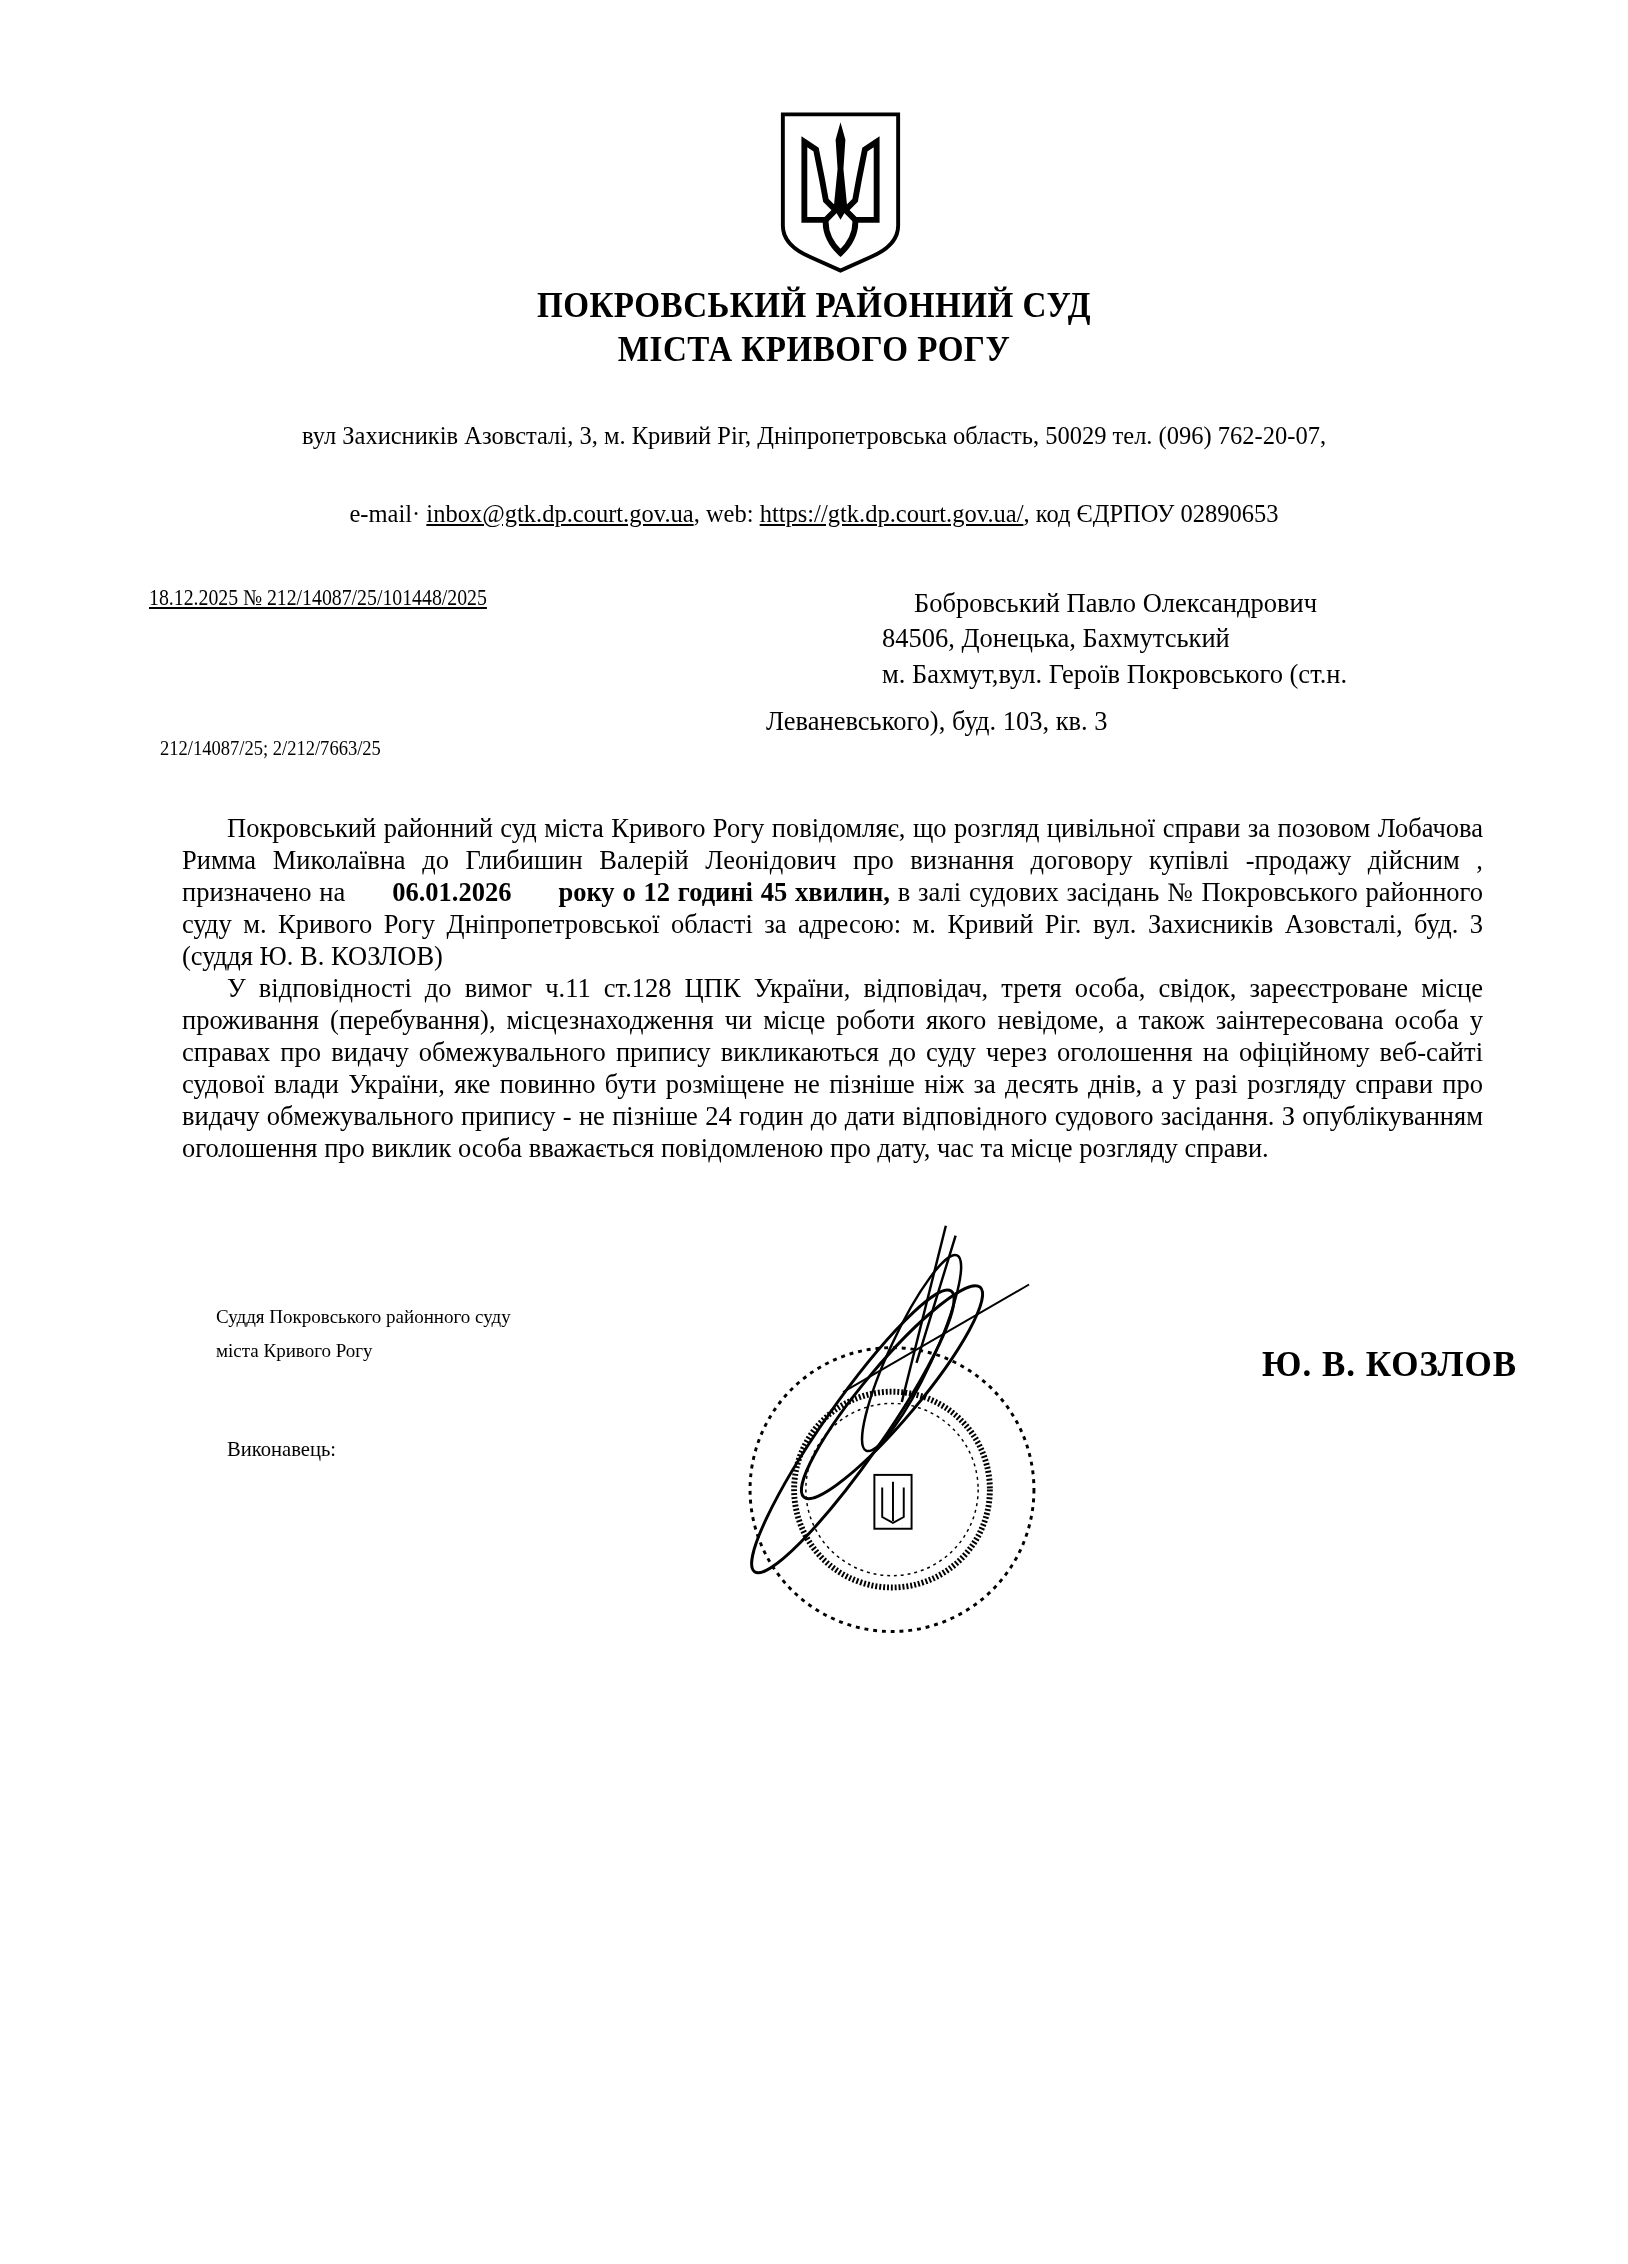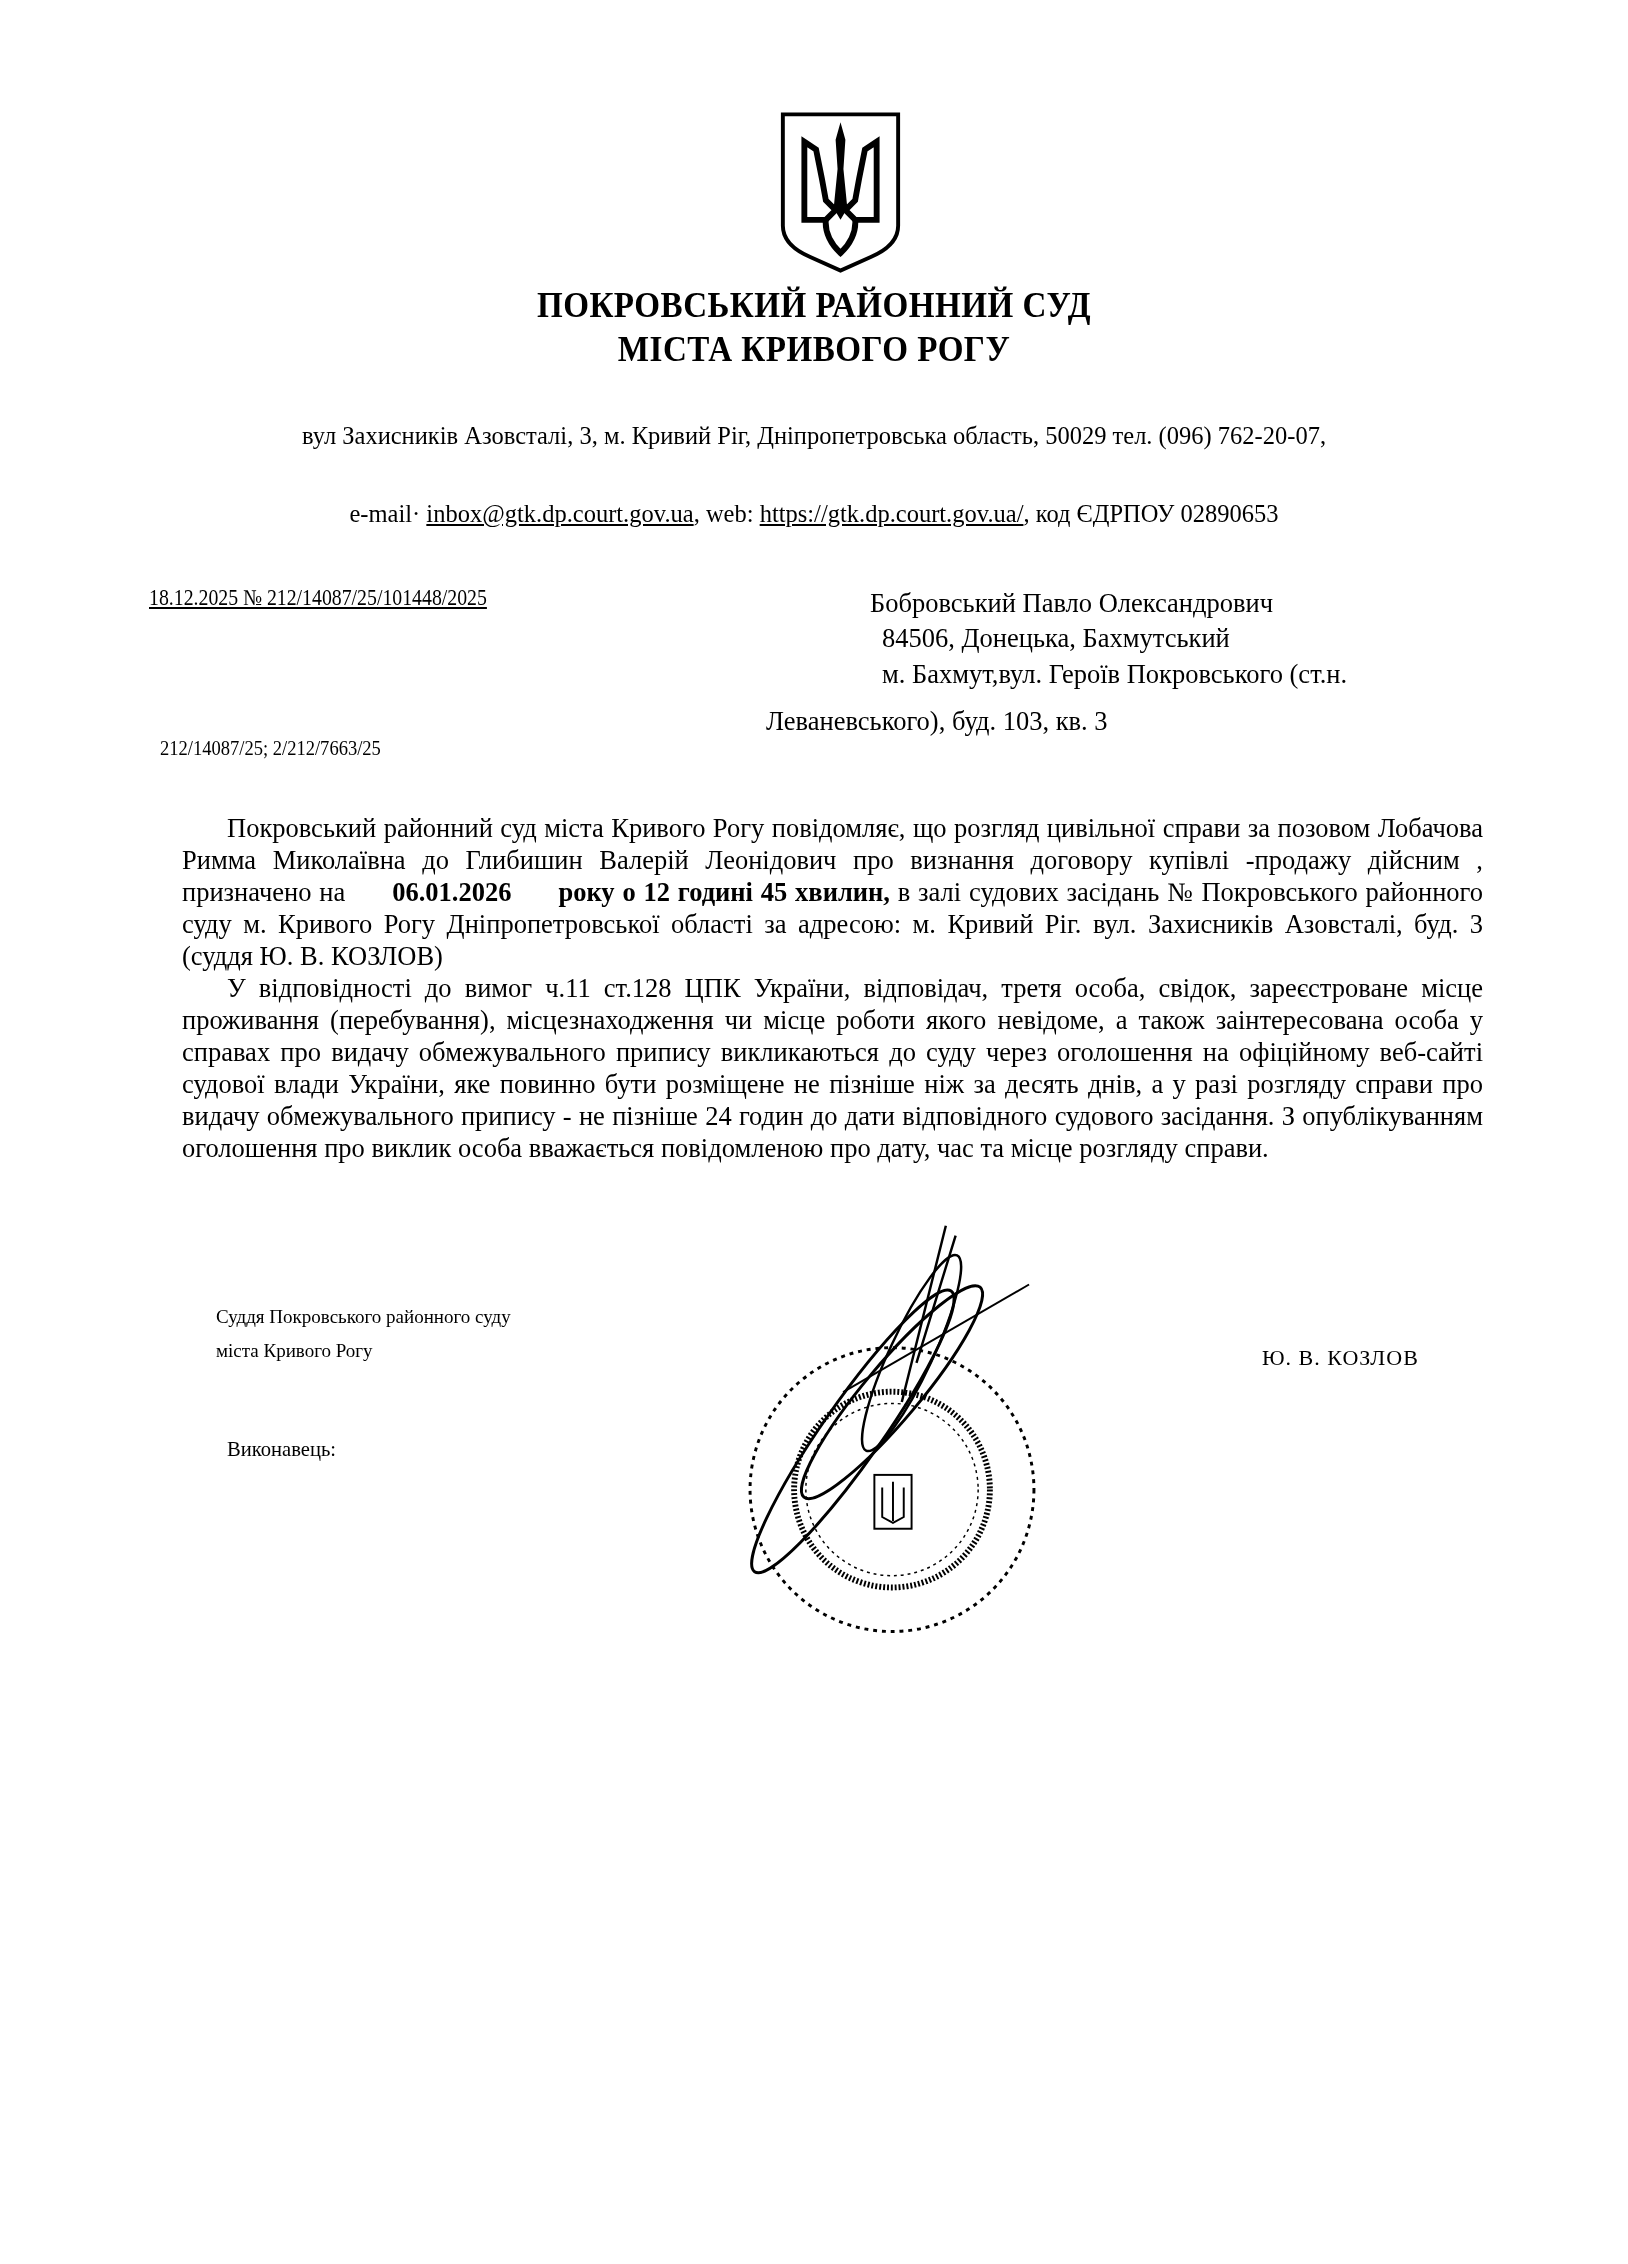--- a/index.html
+++ b/index.html
@@ -21,21 +21,21 @@
     .u { text-decoration: underline; }
     .outref { left: 149px; top: 585px; font-size: 22.5px; text-decoration: underline; transform: scaleX(0.88); transform-origin: left; }
     .caseref { left: 160px; top: 737px; font-size: 20.6px; transform: scaleX(0.9); transform-origin: left; }
     .rcpt { font-size: 26.5px; line-height: 35px; }
     .body-text {
       left: 182px; width: 1301px; font-size: 26.5px; line-height: 32px; text-align: justify;
     }
     .para { text-indent: 45px; margin: 0; }
     .b { font-weight: bold; }
     .sig-left { left: 216px; font-size: 19px; line-height: 34px; }
-    .sig-right { left: 1262px; top: 1345px; font-size: 22px; letter-spacing: 1px; }
+    .sig-right { left: 1262px; top: 1345px; font-size: 35px; letter-spacing: 1px; font-weight: bold; }
     .executor { left: 227px; top: 1426px; font-size: 20.6px; margin-top: 12px; }
     .stamp { left: 706px; top: 1264px; width: 372px; height: 412px; }
   </style>
 </head>
 <body>
 
 <div class="abs emblem">
   <svg width="127" height="165" viewBox="0 0 130 168">
     <path d="M6 4 H124 V118 Q124 138 96 150 L65 164 L34 150 Q6 138 6 118 Z" fill="none" stroke="#000" stroke-width="4"></path>
     <path d="M65 12 L70 30 L68 60 L72 100 L65 112 L58 100 L62 60 L60 30 Z" fill="#000"></path>
@@ -52,21 +52,21 @@
 <div class="abs contacts l2">
   <span>e-mail·</span>
   <span class="u">inbox@gtk.dp.court.gov.ua</span>,
   <span>web:</span>
   <span class="u">https://gtk.dp.court.gov.ua/</span><span>, код ЄДРПОУ 02890653</span>
 </div>
 
 <div class="abs outref">18.12.2025 № 212/14087/25/101448/2025</div>
 <div class="abs caseref">212/14087/25; 2/212/7663/25</div>
 
-<div class="abs rcpt" style="left:870px; top:586px;">Бобровський Павло Олександрович</div>
+<div class="abs rcpt" style="left:914px; top:586px;">Бобровський Павло Олександрович</div>
 <div class="abs rcpt" style="left:882px; top:621px;">84506,  Донецька,  Бахмутський</div>
 <div class="abs rcpt" style="left:882px; top:657px;">м. Бахмут,вул. Героїв Покровського (ст.н.</div>
 <div class="abs rcpt" style="left:766px; top:704px;text-align:center;">Леваневського), буд. 103, кв. 3</div>
 
 <div class="abs body-text" style="top:812px;">
   <p class="para">
     <span>Покровський районний суд міста Кривого Рогу  повідомляє, що розгляд цивільної справи за позовом Лобачова Римма Миколаївна  до Глибишин Валерій Леонідович про визнання договору купівлі -продажу дійсним  , призначено на</span>
     &nbsp;&nbsp;&nbsp;&nbsp;&nbsp;<span class="b">06.01.2026</span>
     &nbsp;&nbsp;&nbsp;&nbsp;&nbsp;<span class="b">року о 12  годині 45 хвилин,</span>
     <span>в залі судових засідань №  Покровського  районного суду м. Кривого Рогу Дніпропетровської області за адресою: м. Кривий Ріг. вул. Захисників Азовсталі,  буд. 3 (суддя  Ю.  В.  КОЗЛОВ)</span>

